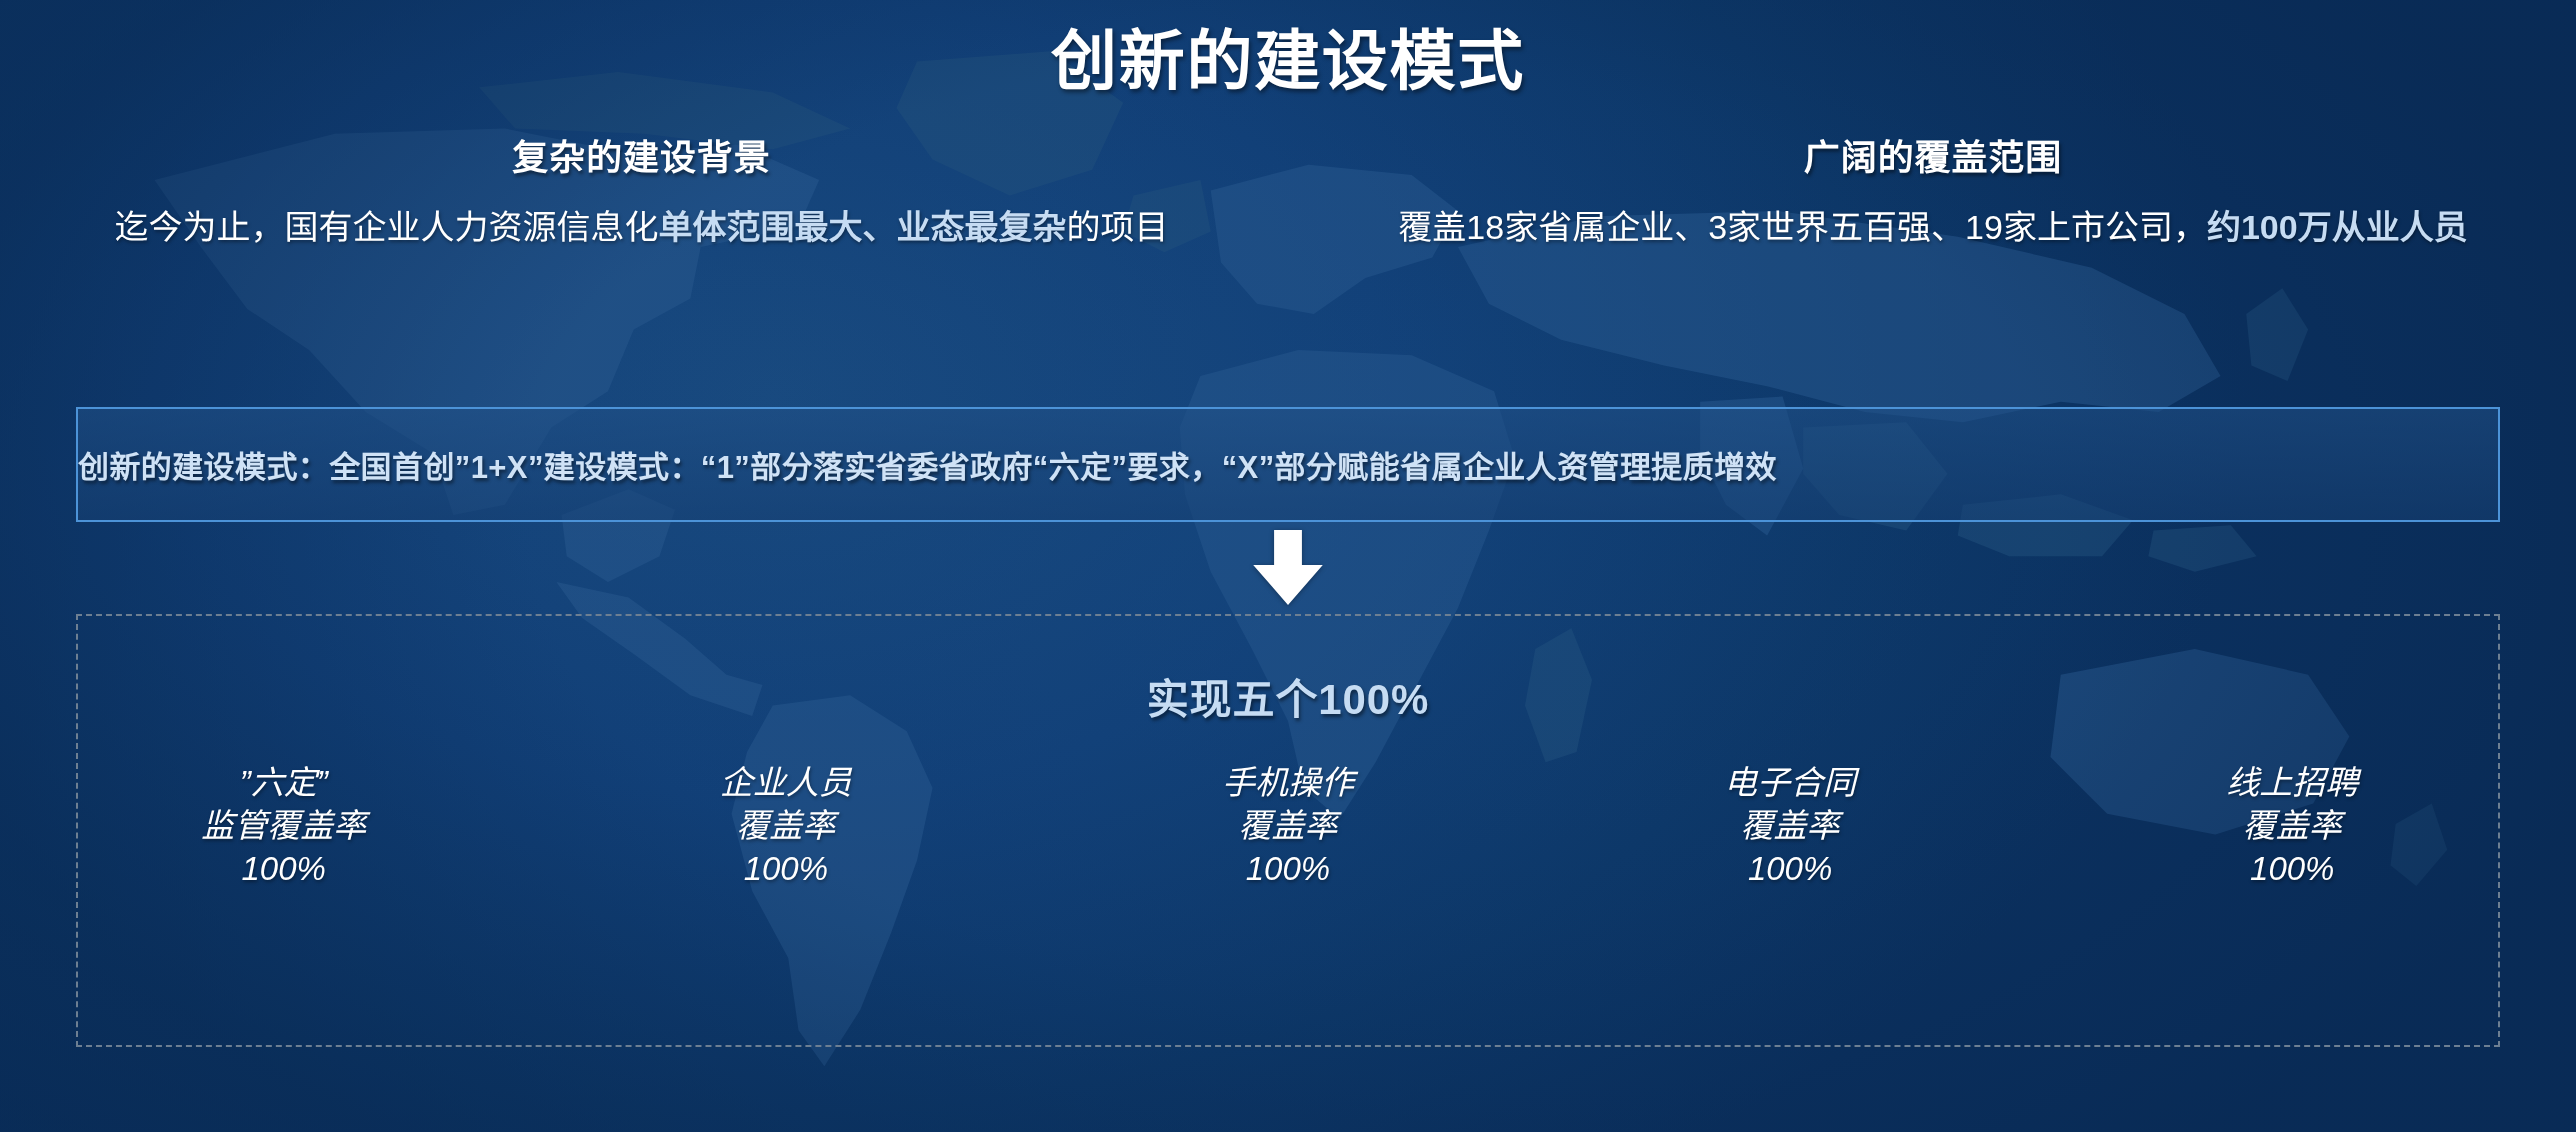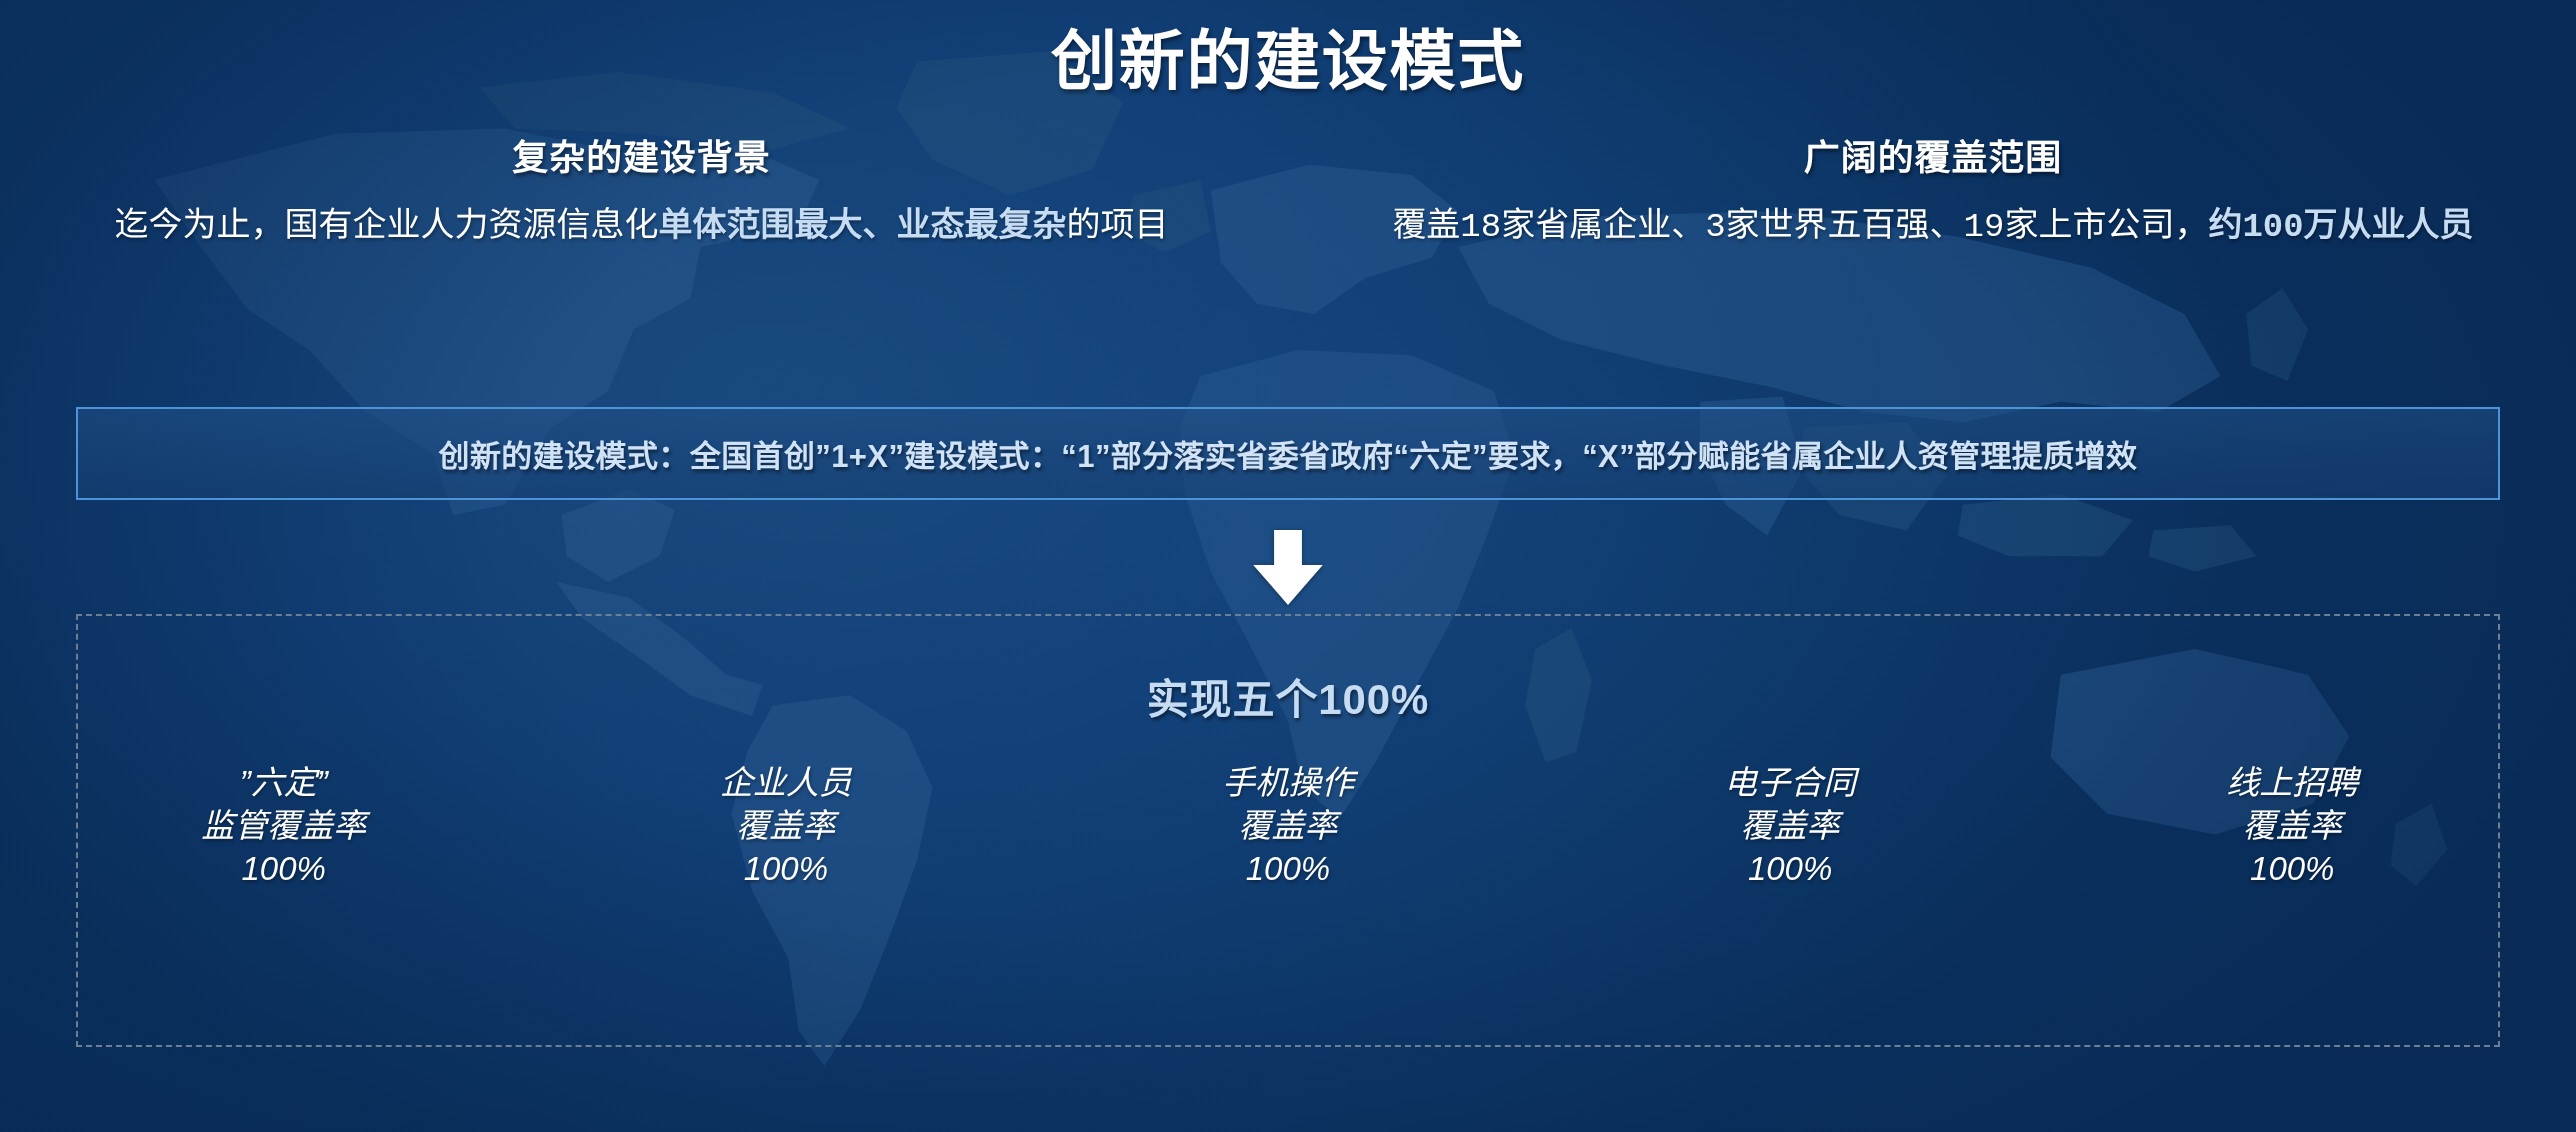--- a/index.html
+++ b/index.html
@@ -52,31 +52,30 @@
     color:#ffffff;
     text-shadow:1.7px 2.6px 3.5px rgba(0,0,0,.45);
     font-family:Liberation Mono, monospace;
   }
   .col-body{
     margin-top:24px;
     text-align:center;
     font-size:34px; line-height:1.30;
     color:#ffffff;
     text-shadow:0.9px 1.7px 3.5px rgba(0,0,0,.40);
-    font-family:Liberation Mono, monospace;
   }
   .hl{ color:#c6dcf3; font-weight:700; }
 
   
   #banner{
     position:absolute;
-    left:76px; top:407px; width:2424px; height:93px;
+    left:76px; top:407px; width:2424px; height:115px;
     border:2.6px solid #4c93d8;
     background:linear-gradient(180deg, rgba(32,80,135,.55) 0%, rgba(22,64,115,.55) 100%);
-    display:flex; align-items:center; justify-content:center;
+    display:flex; align-items:center; justify-content:flex-start;
   }
   #banner-text{
     font-size:31px; font-weight:700; letter-spacing:0.4px; white-space:nowrap;
     color:#cfe2f6;
     text-shadow:1.7px 2.6px 3.5px rgba(0,0,0,.45);
   }
 
   
   #arrow{
     position:absolute; left:50%; top:530px; transform:translateX(-50%);

